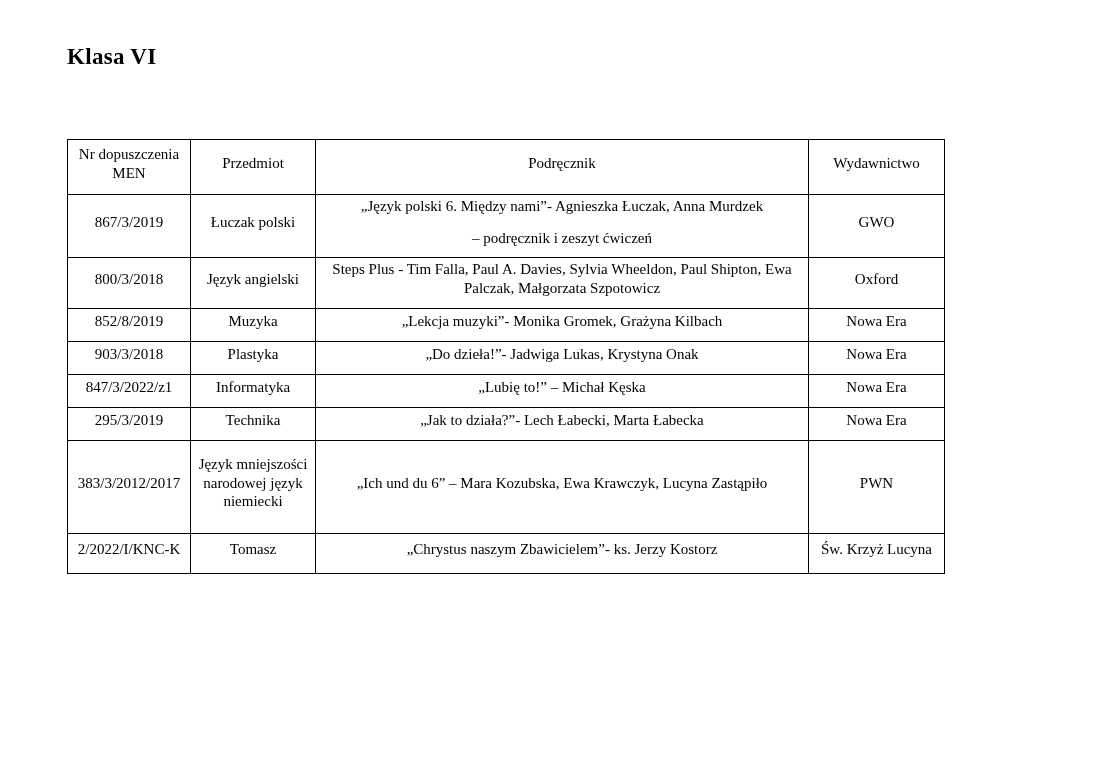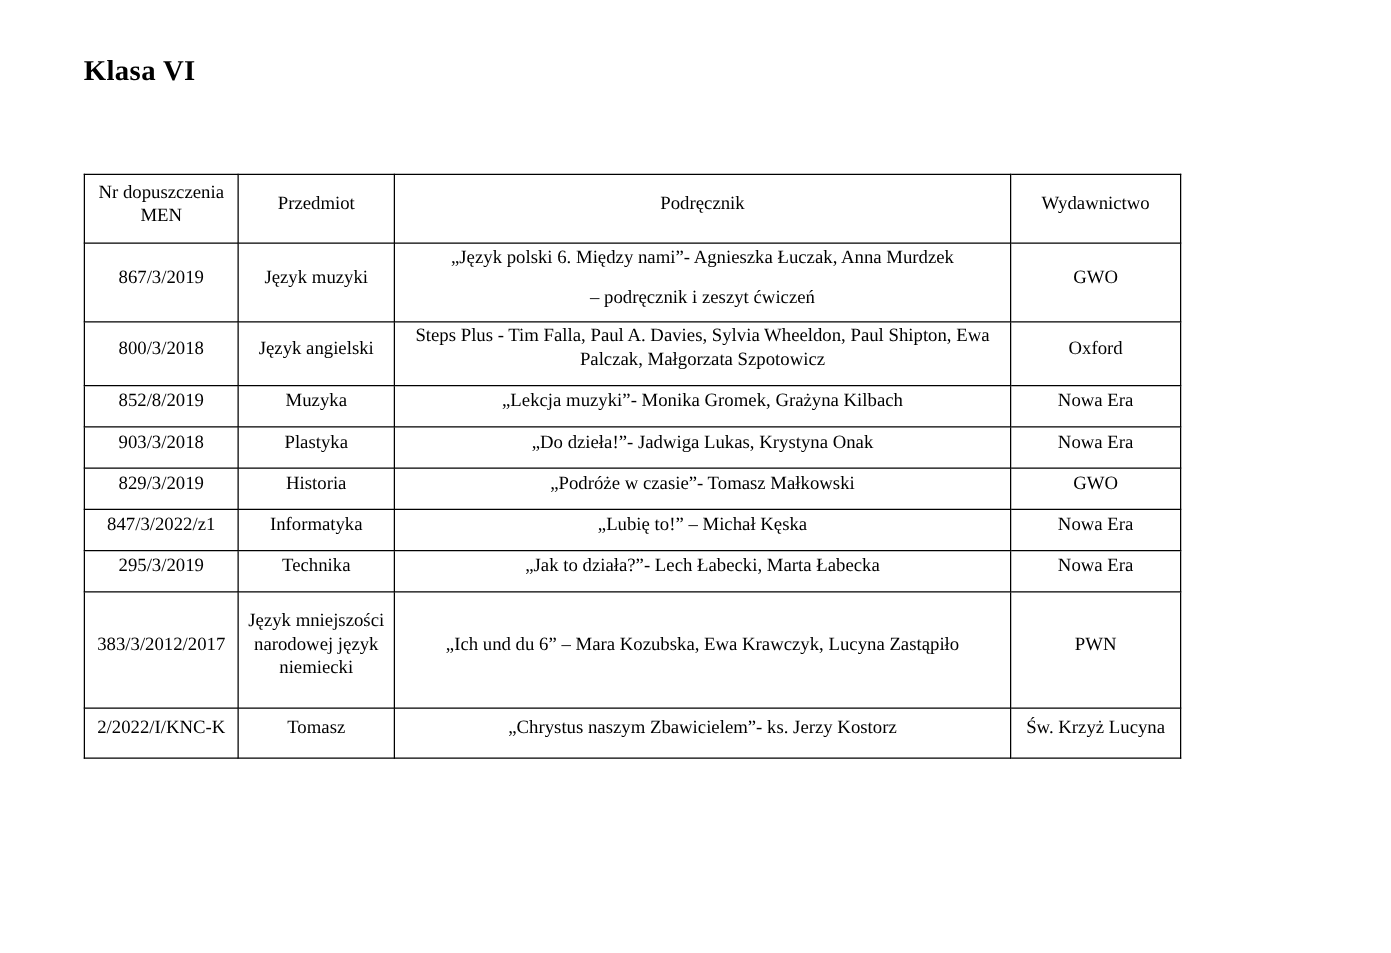--- a/index.html
+++ b/index.html
@@ -71,21 +71,21 @@
   <tbody>
     <tr class="r-header">
       <th>Nr dopuszczenia MEN</th>
       <th>Przedmiot</th>
       <th>Podręcznik</th>
       <th>Wydawnictwo</th>
     </tr>
 
     <tr class="r0">
       <td>867/3/2019</td>
-      <td>Język muzyki</td>
+      <td>Łuczak polski</td>
       <td>
         <span class="tb-line">„Język polski 6. Między nami”- Agnieszka Łuczak, Anna Murdzek</span>
         <span class="tb-note">– podręcznik i zeszyt ćwiczeń</span>
       </td>
       <td>GWO</td>
     </tr>
 
     <tr class="r1">
       <td>800/3/2018</td>
       <td>Język angielski</td>
@@ -100,26 +100,20 @@
       <td>Nowa Era</td>
     </tr>
 
     <tr class="r3">
       <td>903/3/2018</td>
       <td>Plastyka</td>
       <td>„Do dzieła!”- Jadwiga Lukas, Krystyna Onak</td>
       <td>Nowa Era</td>
     </tr>
 
-    <tr class="r4">
-      <td>829/3/2019</td>
-      <td>Historia</td>
-      <td>„Podróże w czasie”- Tomasz Małkowski</td>
-      <td>GWO</td>
-    </tr>
 
 
 
     <tr class="r7">
       <td>847/3/2022/z1</td>
       <td>Informatyka</td>
       <td>„Lubię to!” – Michał Kęska</td>
       <td>Nowa Era</td>
     </tr>
 

